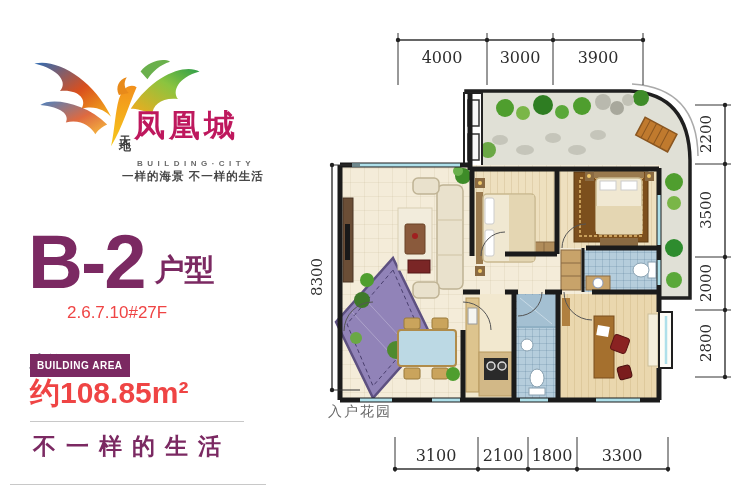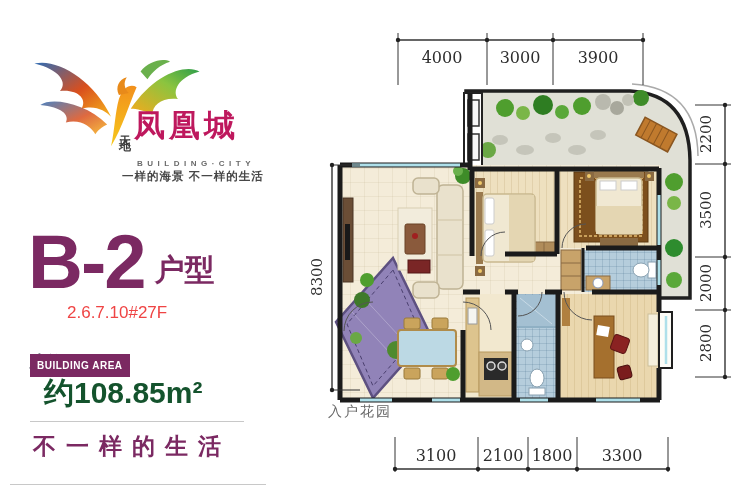--- a/index.html
+++ b/index.html
@@ -13,21 +13,21 @@
   #logo-cn{left:134px;top:105px;font-size:31px;font-weight:bold;color:#be185d;letter-spacing:4px;}
   #logo-en{left:137px;top:159px;font-size:8px;letter-spacing:4.5px;color:#6a6a6a;font-weight:bold;}
   #logo-tagline{left:122px;top:169px;font-size:11.5px;color:#474747;font-weight:bold;letter-spacing:1px;}
   #unit-title{left:28px;top:224px;line-height:1;}
   #unit-name{font-size:76px;font-weight:bold;color:#7b2962;letter-spacing:-2px;}
   #unit-type{font-size:30px;font-weight:bold;color:#7b2962;margin-left:10px;position:relative;top:-8px;text-align:center;}
   #unit-buildings{left:32px;top:303px;font-size:17px;font-weight:normal;color:#ef4444;margin-left:35px;}
   #area-label-cn{left:30px;top:352px;font-size:16px;font-weight:bold;color:#0f172a;letter-spacing:1px;}
   #area-badge{left:30px;top:354px;font-size:10px;color:#fff;background:#7b2962;
               padding:6px 7px;letter-spacing:0.5px;font-weight:bold;}
-  #area-value{left:44px;top:373px;font-size:30px;font-weight:bold;color:#14532d;}
+  #area-value{left:30px;top:373px;font-size:30px;font-weight:bold;color:#ef4444;}
   .rule{position:absolute;height:1px;background:#c8c8c8;}
   #rule-top{left:30px;top:421px;width:214px;}
   #rule-bottom{left:10px;top:484px;width:256px;}
   #layout-text{left:33px;top:431px;font-size:23px;font-weight:bold;color:#7b2962;letter-spacing:10px;}
   
   #plan{left:305px;top:18px;width:445px;height:472px;}
   text.dim{font-family:"DejaVu Serif",serif;font-size:16px;fill:#2e2e2e;}
   text.dim-side{font-family:"DejaVu Serif",serif;font-size:15px;fill:#2e2e2e;}
   text.planlabel{font-family:"Liberation Sans",sans-serif;font-size:14px;fill:#666;letter-spacing:2px;}
 </style>

